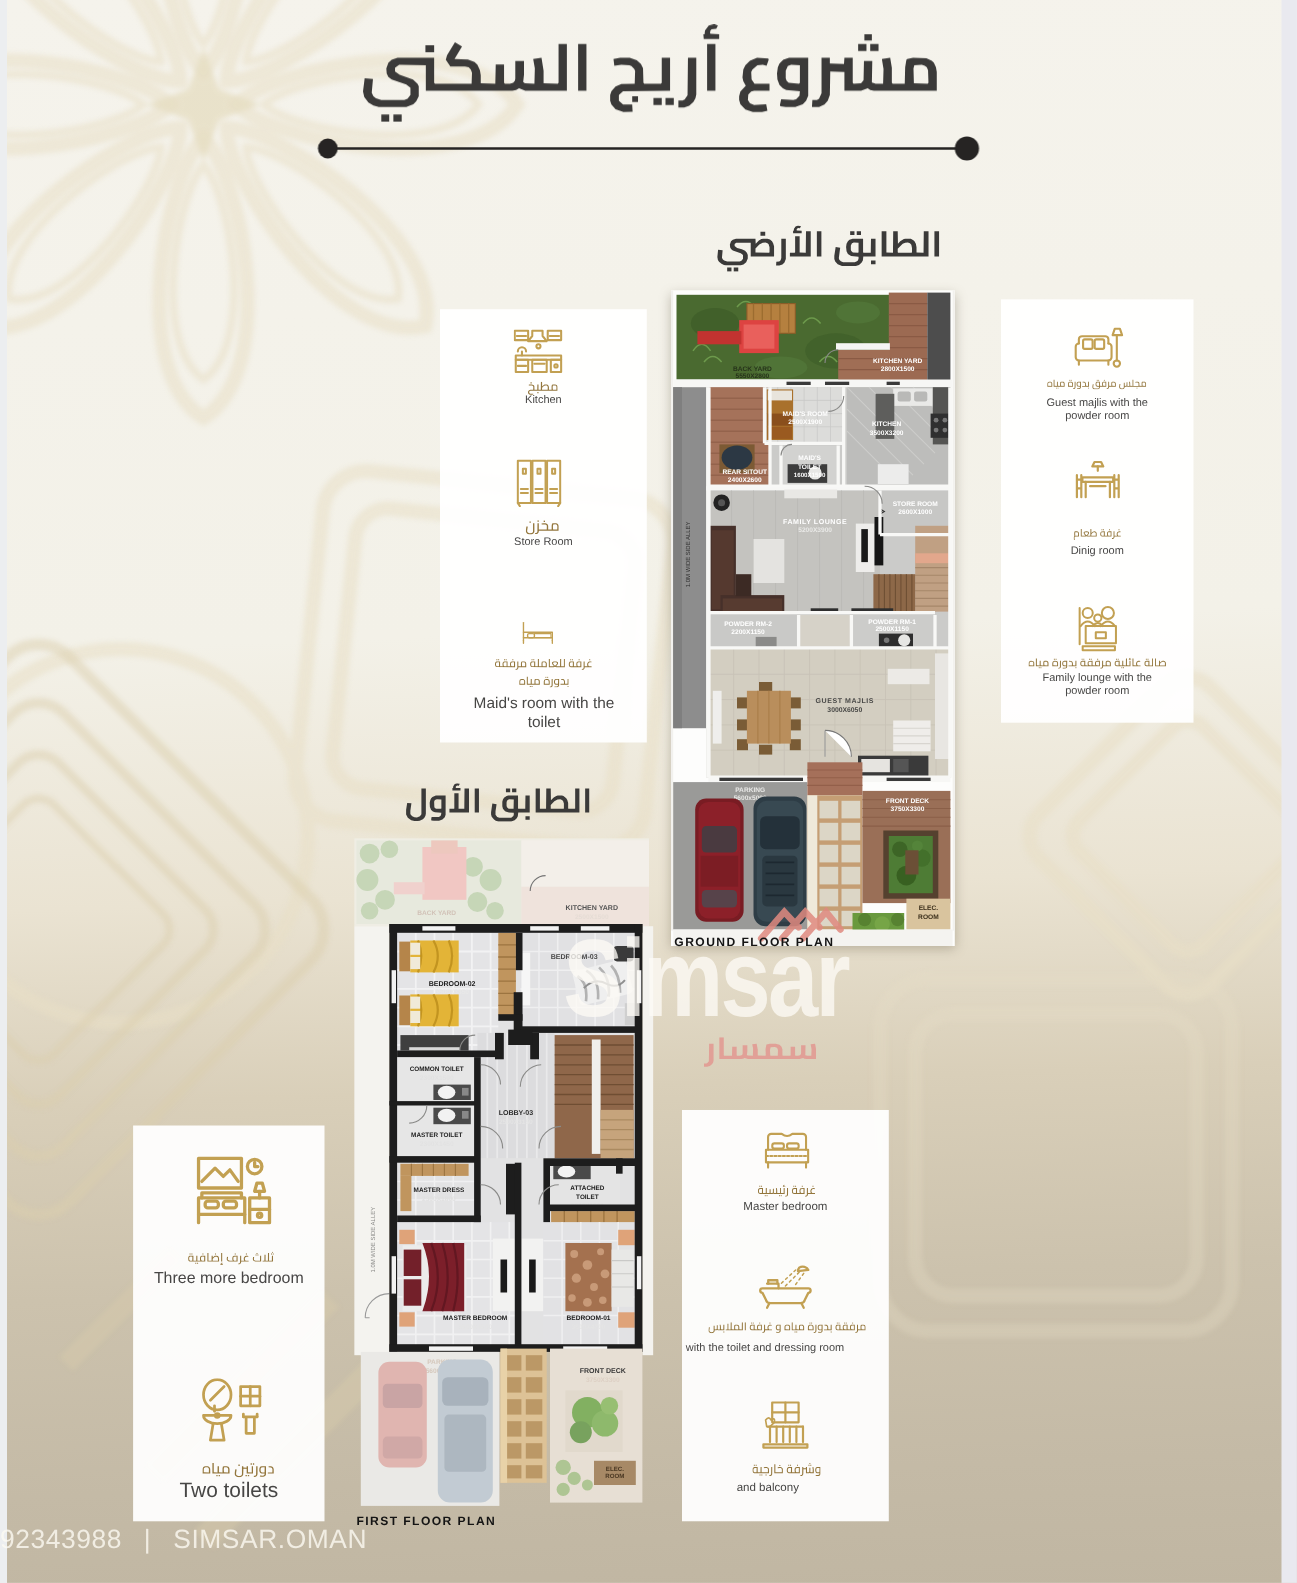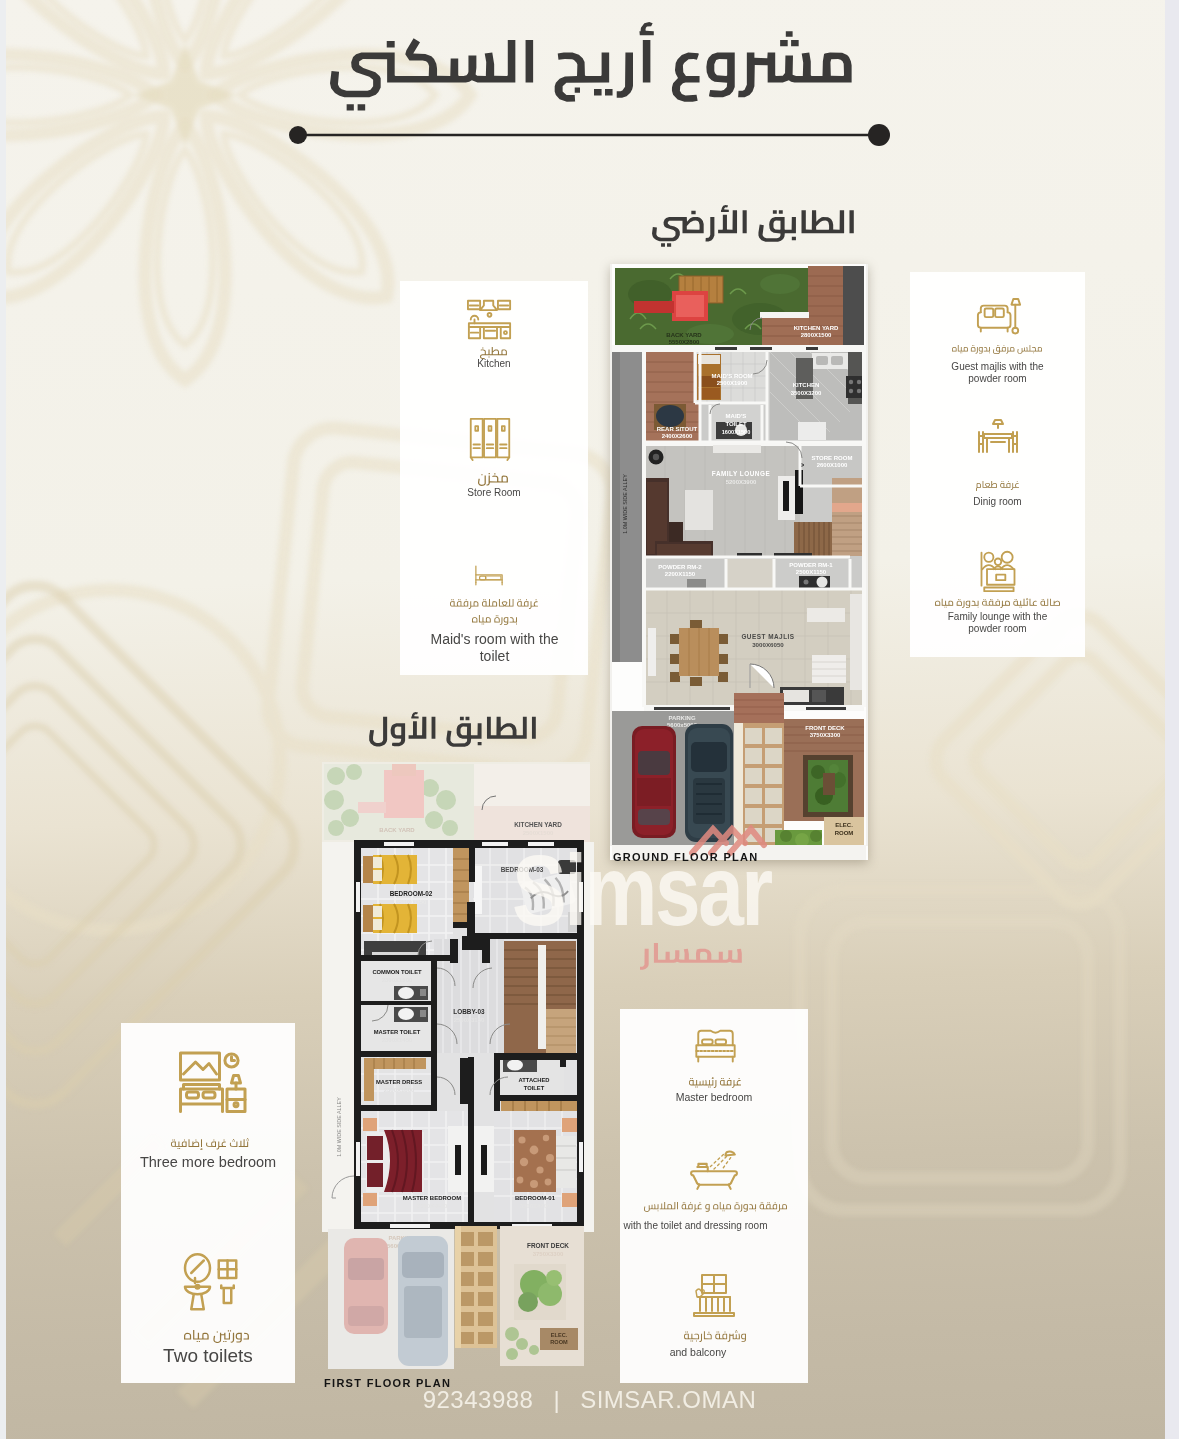--- a/index.html
+++ b/index.html
@@ -829,12 +829,12 @@
   </svg>
 <svg style="position:absolute;left:684px;top:1330px;" width="62" height="12" viewBox="0 0 903 168" preserveAspectRatio="none">
     <path d="M174 146 174 160 188 160 188 146Z M118 146 118 160 132 160 132 146Z M94 146 94 160 108 160 108 146Z M902 51 860 51 846 55 837 64 832 81 832 100 838 119 846 126 855 129 888 131 887 142 879 151 870 154 839 153 837 163 851 166 879 165 892 158 899 149 902 136Z M855 65 868 63 886 63 888 65 887 118 857 117 849 111 846 102 846 80 848 72Z M635 166 655 165 663 160 671 149 674 138 675 79 709 80 709 130 747 130 758 126 773 130 813 130 813 86 808 51 794 53 799 83 798 118 775 118 767 115 768 59 754 59 754 104 751 114 744 118 723 117 723 51 709 51 708 67 674 66 674 51 660 51 659 142 651 152 646 154 636 154Z M459 67 455 88 456 104 461 118 472 127 484 130 628 130 628 51 587 51 578 53 566 61 562 68 559 80 559 101 562 113 564 115 563 118 525 117 525 51 478 52 468 56Z M580 66 595 63 613 63 615 65 615 116 613 118 584 117 576 111 573 102 573 79 576 70Z M477 66 492 63 511 64 510 118 481 117 472 110 469 97 469 85 471 73Z M263 51 249 51 248 143 246 147 237 154 225 154 224 166 226 167 238 167 249 163 257 155 262 144Z M2 73 0 93 3 112 6 118 13 125 23 129 220 130 219 74 210 60 197 53 187 51 171 51 151 55 153 66 166 64 189 64 197 67 204 74 206 80 205 118 122 117 122 51 108 51 107 118 70 117 70 51 23 52 13 56 6 63Z M22 66 37 63 56 64 55 118 26 117 17 110 14 97 14 85 16 73Z M356 24 356 38 370 38 370 24Z M766 21 766 35 780 35 780 21Z M742 21 742 35 756 35 756 21Z M590 21 590 35 604 35 604 21Z M498 21 498 35 512 35 512 21Z M474 21 474 35 488 35 488 21Z M43 21 43 35 57 35 57 21Z M19 21 19 35 33 35 33 21Z M290 17 290 130 403 130 403 77 401 70 389 57 371 51 355 51 335 55 336 66 363 63 373 64 382 68 387 73 390 84 390 116 388 118 304 117 304 17Z M755 0 755 13 767 13 767 0Z" fill="#93763c" fill-rule="evenodd" opacity="1.0"></path>
   </svg>
 <div class="abs en" style="left:620px;top:1346px;width:156px;font-size:10.5px">and balcony</div>
 
 <div class="abs" style="left:512px;top:840px;width:330px;font-family:'Liberation Sans',sans-serif;font-weight:bold;font-size:100px;line-height:1;color:rgba(252,250,245,.78);letter-spacing:-3px;transform:scaleX(.82);transform-origin:0 0">Simsar</div>
 <svg style="position:absolute;left:640px;top:943px;" width="102" height="27" viewBox="0 0 505 153" preserveAspectRatio="none">
     <path d="M43 33 23 33 22 123 15 133 10 135 0 135 0 152 14 152 26 148 36 139 41 130 43 121Z M69 0 69 112 167 112 176 110 183 106 198 112 430 112 446 106 452 110 461 112 504 112 504 58 500 33 480 36 484 60 483 95 465 95 456 92 457 41 437 41 437 81 436 87 432 93 423 95 412 95 410 93 410 49 390 49 390 93 388 95 355 95 353 93 353 63 349 49 340 39 323 33 297 33 281 37 277 60 278 93 276 95 242 94 242 64 237 33 217 36 221 58 220 95 197 94 193 91 195 73 195 41 174 41 174 83 173 88 169 93 161 95 149 95 147 93 147 49 127 49 126 95 91 95 89 93 89 0Z M300 51 318 50 326 53 330 57 333 66 332 95 300 95 298 93 297 65Z" fill="#e2938d" fill-rule="evenodd" opacity="0.8"></path>
   </svg>
-<div class="abs" style="left:0;top:1386px;width:1179px;text-align:center;color:rgba(253,250,243,.8);font-size:24px;letter-spacing:0.5px"><span>92343988</span><span style="margin:0 20px">|</span><span>SIMSAR.OMAN</span></div>
+<div class="abs" style="left:0;top:1386px;width:1179px;color:rgba(253,250,243,.8);font-size:24px;letter-spacing:0.5px"><span>92343988</span><span style="margin:0 20px">|</span><span>SIMSAR.OMAN</span></div>
 </body></html>

